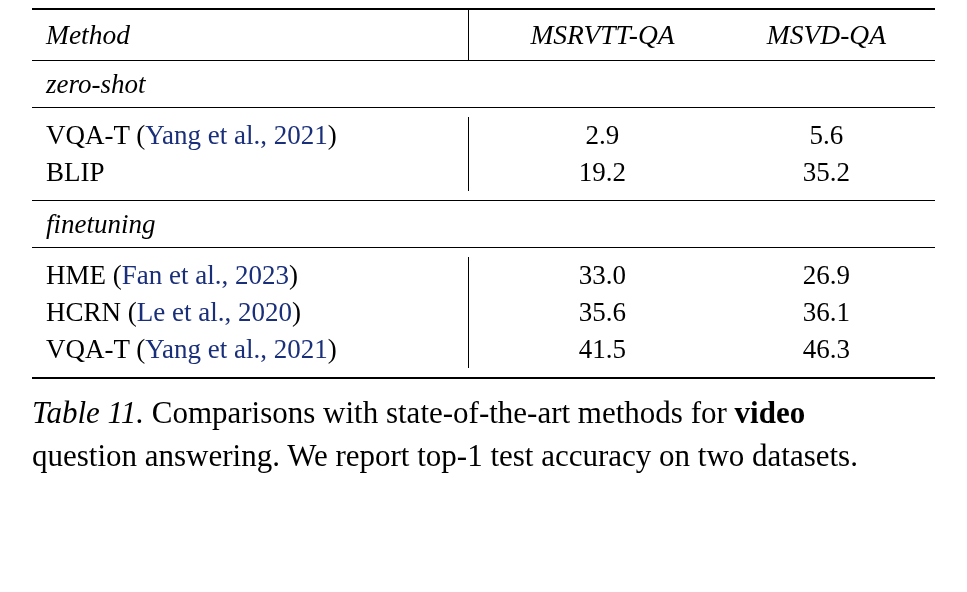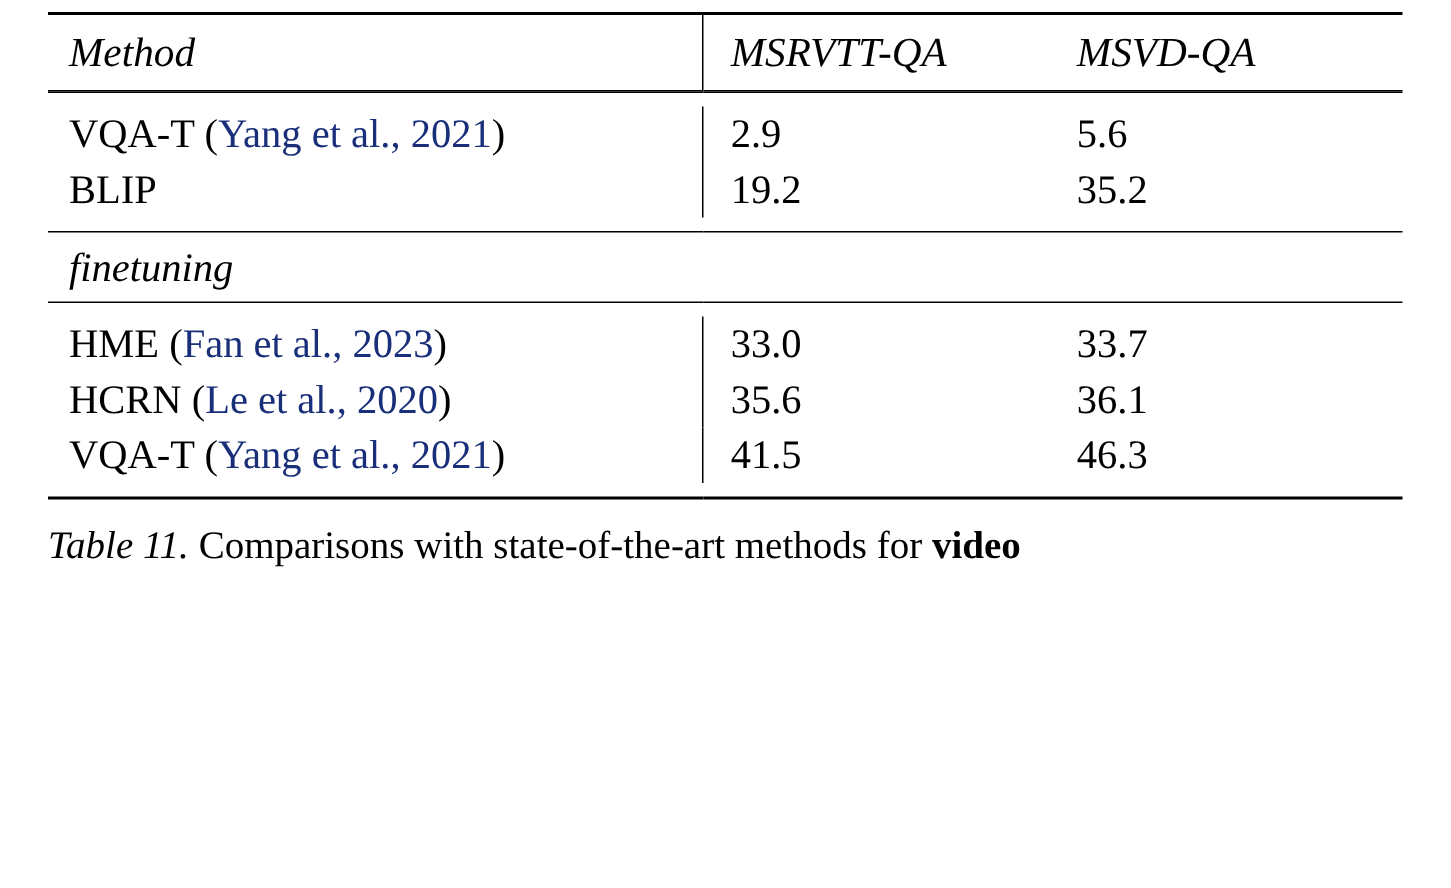--- a/index.html
+++ b/index.html
@@ -48,21 +48,21 @@
   .spacer-sm td { height: 9px; font-size: 0; line-height: 0; }
 
   .col-method {
     width: 430px;
     text-align: left;
     padding-left: 14px !important;
     white-space: nowrap;
   }
   .col-num {
     width: 236px;
-    text-align: left;
+    text-align: center;
     white-space: nowrap;
   }
   .col-num.second { width: 223px; }
 
   .head-row td { height: 50px; font-size: 27.5px; font-style: italic; }
   .head-row .col-method { padding-left: 14px !important; }
 
   .vbar {
     border-left: 1.2px solid #000;
     padding-left: 18px !important;
@@ -77,21 +77,21 @@
   .data-row td {
     height: 37px;
     font-size: 27px;
   }
   .cite {
     color: #1a2f7a;
   }
   .caption {
     width: 903px;
     margin-top: 14px;
-    font-size: 26px;
+    font-size: 31px;
     line-height: 1.32;
     text-align: justify;
     text-justify: inter-word;
   }
   .caption .cap-label {
     font-style: italic;
   }
   .caption .bold {
     font-weight: bold;
   }
@@ -111,20 +111,23 @@
       </tr>
       <tr class="head-row">
         <td class="col-method">Method</td>
         <td class="col-num vbar">MSRVTT-QA</td>
         <td class="col-num second">MSVD-QA</td>
       </tr>
       <tr class="rule-thin">
         <td colspan="3"></td>
       </tr>
 
+      <tr class="section-row">
+        <td colspan="3">zero-shot</td>
+      </tr>
       <tr class="rule-thin">
         <td colspan="3"></td>
       </tr>
       <tr class="spacer-sm">
           <td colspan="3"></td>
         </tr>
 
       <tr class="data-row">
         <td class="col-method"><span>VQA-T</span><span> (</span><span class="cite">Yang et al., 2021</span><span>)</span></td>
         <td class="col-num vbar">2.9</td>
@@ -148,21 +151,21 @@
       <tr class="rule-thin">
         <td colspan="3"></td>
       </tr>
       <tr class="spacer-sm">
           <td colspan="3"></td>
         </tr>
 
       <tr class="data-row">
         <td class="col-method"><span>HME</span><span> (</span><span class="cite">Fan et al., 2023</span><span>)</span></td>
         <td class="col-num vbar">33.0</td>
-        <td class="col-num second">33.7</td>
+        <td class="col-num second">26.9</td>
       </tr>
       <tr class="data-row">
         <td class="col-method"><span>HCRN</span><span> (</span><span class="cite">Le et al., 2020</span><span>)</span></td>
         <td class="col-num vbar">35.6</td>
         <td class="col-num second">36.1</td>
       </tr>
       <tr class="data-row">
         <td class="col-method"><span>VQA-T</span><span> (</span><span class="cite">Yang et al., 2021</span><span>)</span></td>
         <td class="col-num vbar">41.5</td>
         <td class="col-num second">46.3</td>
@@ -171,15 +174,16 @@
           <td colspan="3"></td>
         </tr>
       <tr class="rule-thick">
         <td colspan="3"></td>
       </tr>
     </tbody>
   </table>
 
   <div class="caption">
     <span class="cap-label">Table 11.</span><span> Comparisons with state-of-the-art methods for </span><span class="bold">video</span>
+    <div class="caption-line2">question answering. We report top-1 test accuracy on two datasets.</div>
   </div>
 
 </div>
 
 </body></html>

